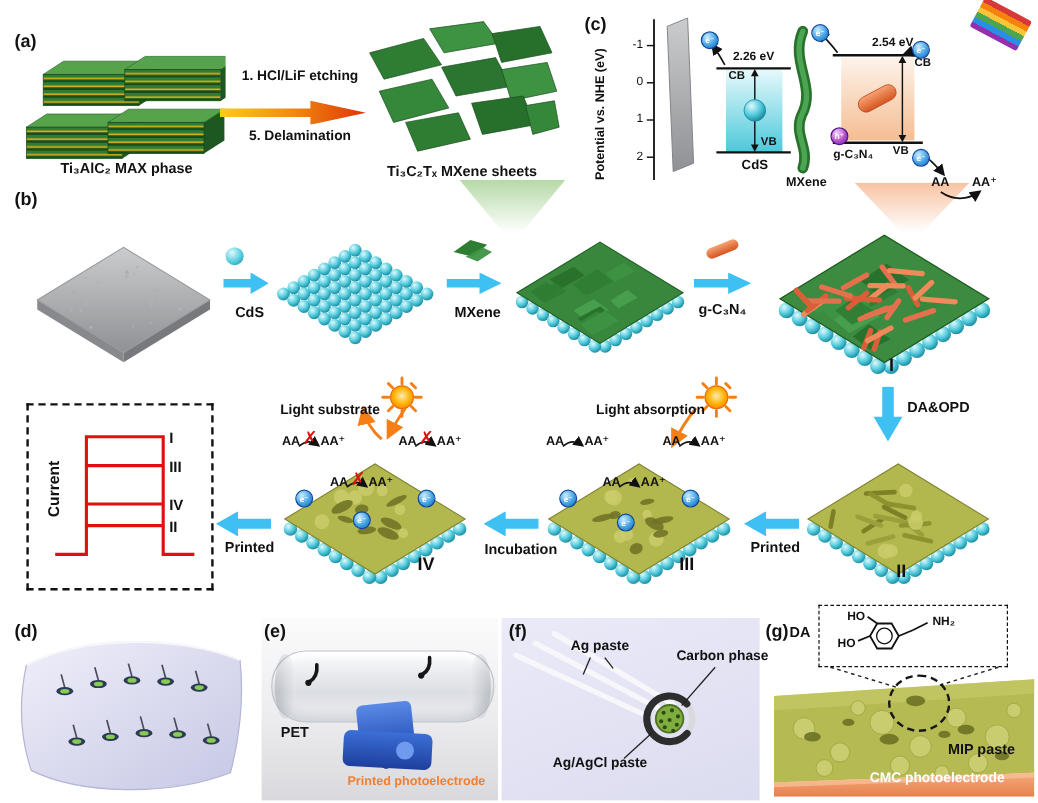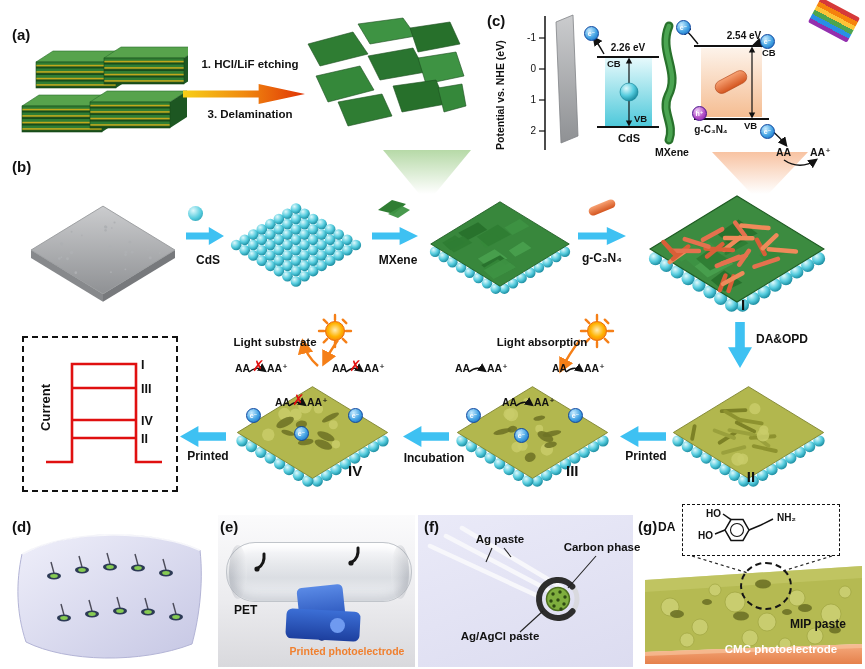--- a/index.html
+++ b/index.html
@@ -660,22 +660,24 @@
   <div class="rainbow"></div>
 
   <div class="plabel" style="left:12px;top:26px">(a)</div>
   <div class="plabel" style="left:12px;top:158px">(b)</div>
   <div class="plabel" style="left:487px;top:12px">(c)</div>
   <div class="plabel" style="left:12px;top:518px">(d)</div>
   <div class="plabel" style="left:220px;top:518px">(e)</div>
   <div class="plabel" style="left:424px;top:518px">(f)</div>
   <div class="plabel" style="left:638px;top:518px">(g)</div>
 
+  <div class="t b ctr" style="left:18px;top:134px;width:175px">Ti₃AlC₂ MAX phase</div>
   <div class="t b ctr" style="left:180px;top:58px;width:140px;font-size:11.5px">1. HCl/LiF etching</div>
-  <div class="t b ctr" style="left:185px;top:108px;width:130px;font-size:11.5px">3. Delamination</div>
+  <div class="t b ctr" style="left:185px;top:108px;width:130px;font-size:11.5px">5. Delamination</div>
+  <div class="t b ctr" style="left:300px;top:137px;width:170px">Ti₃C₂Tₓ MXene sheets</div>
 
   <div class="vlabel" style="left:494px;top:18px;height:132px;font-size:10.5px">Potential vs. NHE (eV)</div>
   <div class="t" style="left:520px;top:32px;width:16px;font-size:10px;text-align:right">-1</div>
   <div class="t" style="left:520px;top:63px;width:16px;font-size:10px;text-align:right">0</div>
   <div class="t" style="left:520px;top:94px;width:16px;font-size:10px;text-align:right">1</div>
   <div class="t" style="left:520px;top:125px;width:16px;font-size:10px;text-align:right">2</div>
   <div class="t b ctr" style="left:596px;top:42px;width:64px;font-size:10px">2.26 eV</div>
   <div class="t b" style="left:607px;top:59px;font-size:9.5px">CB</div>
   <div class="t b" style="left:634px;top:114px;font-size:9.5px">VB</div>
   <div class="t b ctr" style="left:600px;top:132px;width:58px;font-size:11px">CdS</div>

